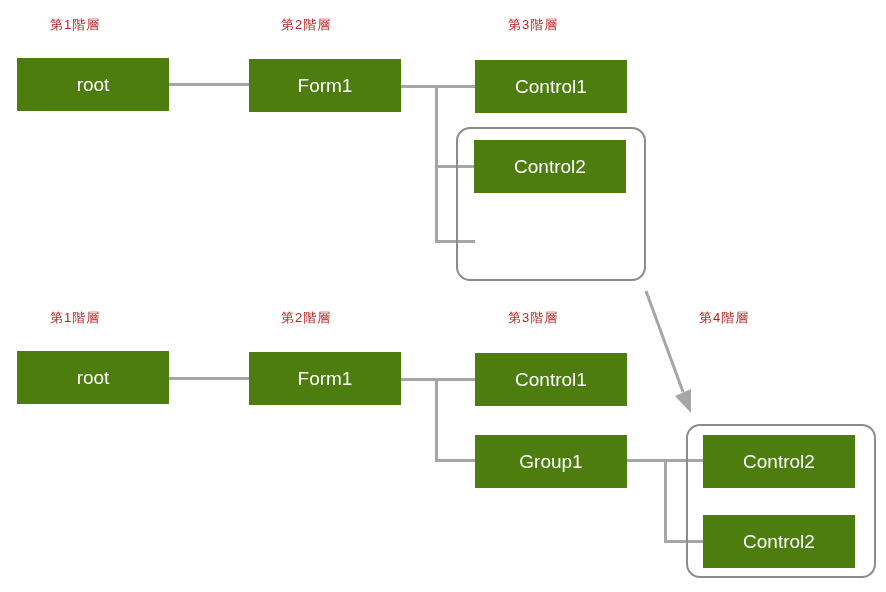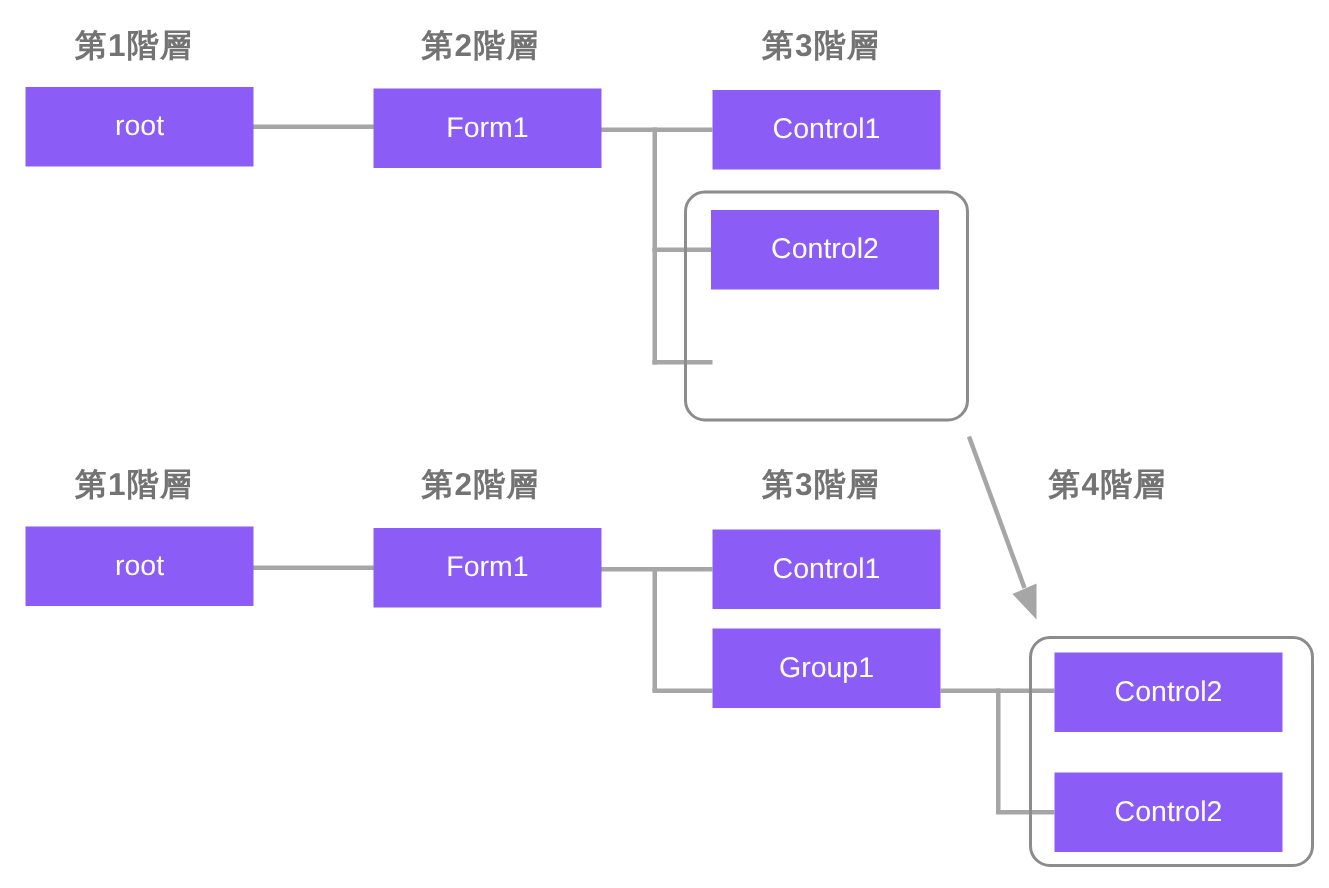--- a/index.html
+++ b/index.html
@@ -5,29 +5,28 @@
   html,body{margin:0;padding:0;background:#ffffff;}
   .canvas{
     position:relative;
     width:886px;height:592px;
     background:#ffffff;
     font-family:"Liberation Sans", sans-serif;
     overflow:hidden;
   }
   .lvl-label{
     position:absolute;
-    font-size:21px;
-    color:#737373;
+    font-size:13px;
+    color:#b91c1c;
     letter-spacing:1px;
     white-space:nowrap;
-    font-weight:bold;
   }
   .node{
     position:absolute;
-    background:#8b5cf6;
+    background:#4d7c0f;
     color:#ffffff;
     font-size:19px;
     display:flex;
     align-items:center;
     justify-content:center;
     width:152px;height:53px;
     box-sizing:border-box;
   }
   .hline,.vline{
     position:absolute;
@@ -82,21 +81,21 @@
   <div class="hline" style="left:435px;top:459px;width:40px;"></div>
   <div class="hline" style="left:627px;top:459px;width:76px;"></div>
   <div class="vline" style="left:664px;top:459px;height:83px;"></div>
   <div class="hline" style="left:664px;top:540px;width:39px;"></div>
 
   <div class="group-box" style="left:686px;top:424px;width:190px;height:154px;"></div>
 
   <div class="node" style="left:17px;top:351px;">root</div>
   <div class="node" style="left:249px;top:352px;">Form1</div>
   <div class="node" style="left:475px;top:353px;">Control1</div>
-  <div class="node" style="left:475px;top:419px;">Group1</div>
+  <div class="node" style="left:475px;top:435px;">Group1</div>
   <div class="node" style="left:703px;top:435px;">Control2</div>
   <div class="node" style="left:703px;top:515px;">Control2</div>
 
   <svg class="arrow-svg" viewBox="0 0 886 592" xmlns="http://www.w3.org/2000/svg">
     <line x1="646" y1="291" x2="683" y2="392" stroke="#a6a6a6" stroke-width="3"></line>
     <polygon points="691,413 675,396 691,389" fill="#a6a6a6"></polygon>
   </svg>
 
 </div>
 

